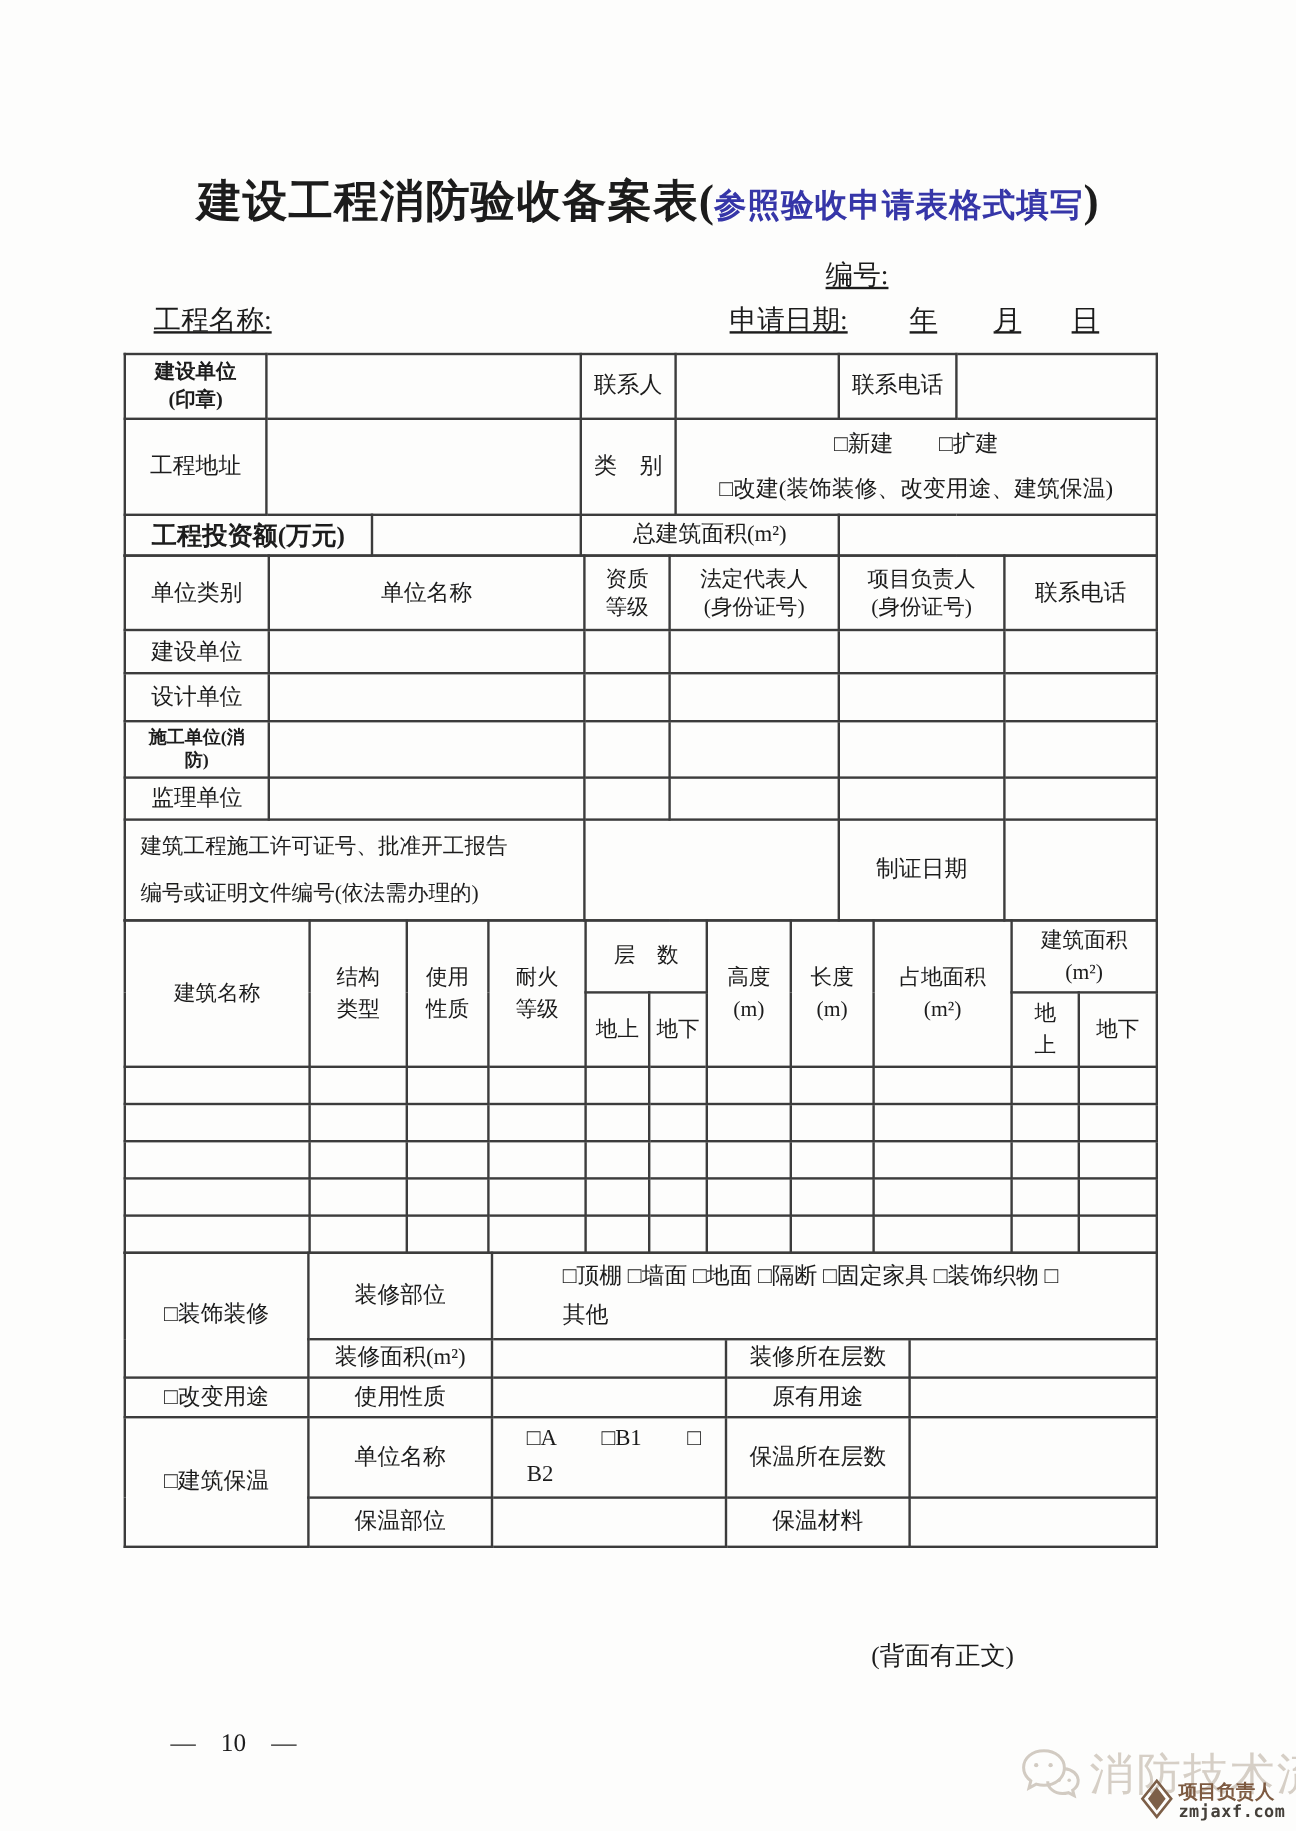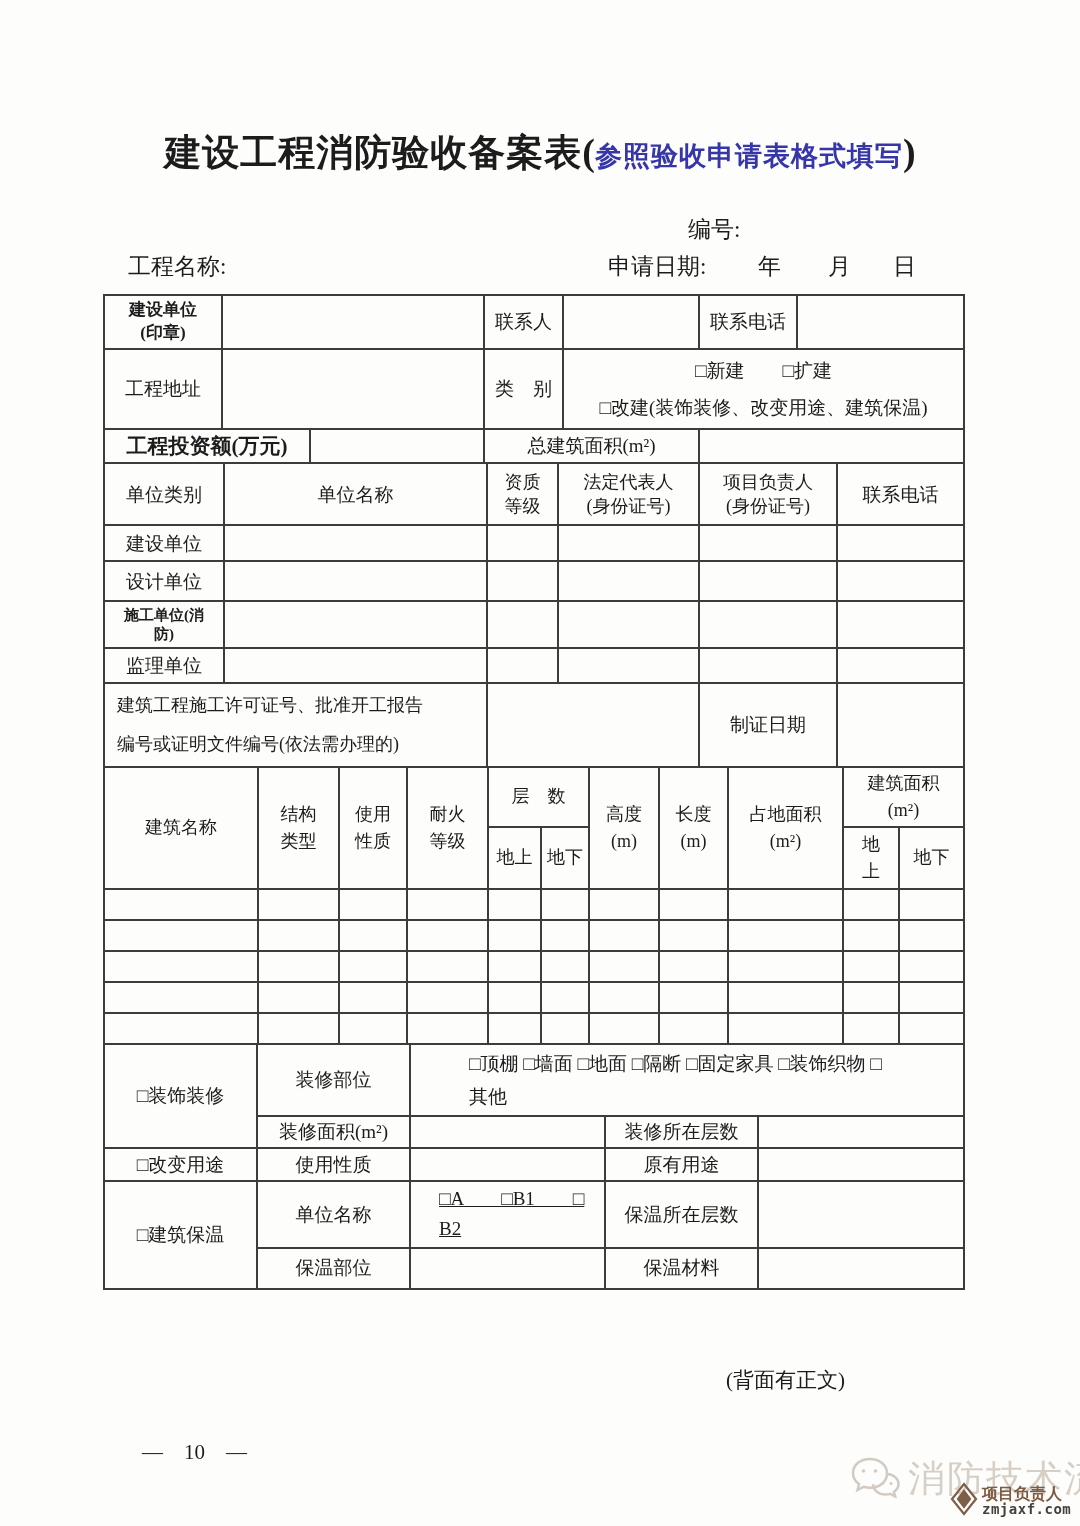--- a/index.html
+++ b/index.html
@@ -3,41 +3,41 @@
 <meta charset="utf-8">
 <style>
   * { margin:0; padding:0; box-sizing:border-box; }
   body { background:#e9e9e9; }
   .page {
     position:relative; width:1080px; height:1526px; margin:0 auto;
     background:#fdfdfc; color:#1c1c1c; overflow:hidden;
     font-family:"Liberation Serif","DejaVu Serif",serif;
   }
   
-  .title { position:absolute; top:128px; left:0; width:100%; text-align:center; white-space:nowrap; }
+  .title { position:absolute; top:143px; left:0; width:100%; text-align:center; white-space:nowrap; }
   .t-main  { font-size:37px; font-weight:bold; letter-spacing:1px; }
   .t-paren { font-size:38px; font-weight:bold; }
   .t-note  { font-size:27px; font-weight:bold; color:#3636a8; letter-spacing:1px; }
-  .abs { position:absolute; font-size:23px; }
+  .abs { position:absolute; font-size:23px;text-decoration:underline; }
   
   .tables { position:absolute; left:103px; top:296px; width:772px; }
   table { border-collapse:collapse; table-layout:fixed; width:860px; margin-top:-2px; }
   td {
     border:2px solid #3c3c3c; text-align:center; vertical-align:middle;
     font-size:19px; line-height:1.35; white-space:pre-line; padding:2px 4px; overflow:hidden;
   }
   .b    { font-weight:bold; }
   .f15b { font-size:15px; font-weight:bold; line-height:1.25; }
   .f17  { font-size:17px; padding:2px 1px; }
   .f18  { font-size:18px;margin-top:16px; }
   .invest { font-size:21px; font-weight:bold; }
   .lic { text-align:left; padding-left:12px; font-size:18px; line-height:2.15; }
   .cat-opts { line-height:1.95; }
   .deco-opts { text-align:left; padding-left:58px; line-height:1.75; }
-  .mat-opts  { text-align:left; padding-left:28px; line-height:1.6;text-decoration:underline; }
+  .mat-opts  { text-align:left; padding-left:28px; line-height:1.6; }
   .bhead { font-size:18px; line-height:1.5; }
   
   .back-note { position:absolute; left:726px; top:1366px; font-size:21px; }
   .page-num  { position:absolute; left:142px; top:1438px; font-size:21px; }
   .wm-brand { position:absolute; left:850px; top:1454px; display:flex; align-items:center; gap:6px; }
   .wm-brand .wm-text { font-size:37px; color:#d6cfc6; white-space:nowrap; letter-spacing:2px;
     font-family:"Liberation Sans","DejaVu Sans",sans-serif; }
   .wm-logo { position:absolute; left:950px; top:1482px; display:flex; align-items:center; gap:4px; }
   .wm-logo .col { display:flex; flex-direction:column; line-height:1.1; }
   .wm-name { font-size:16px; font-weight:bold; color:#7d5a41;

